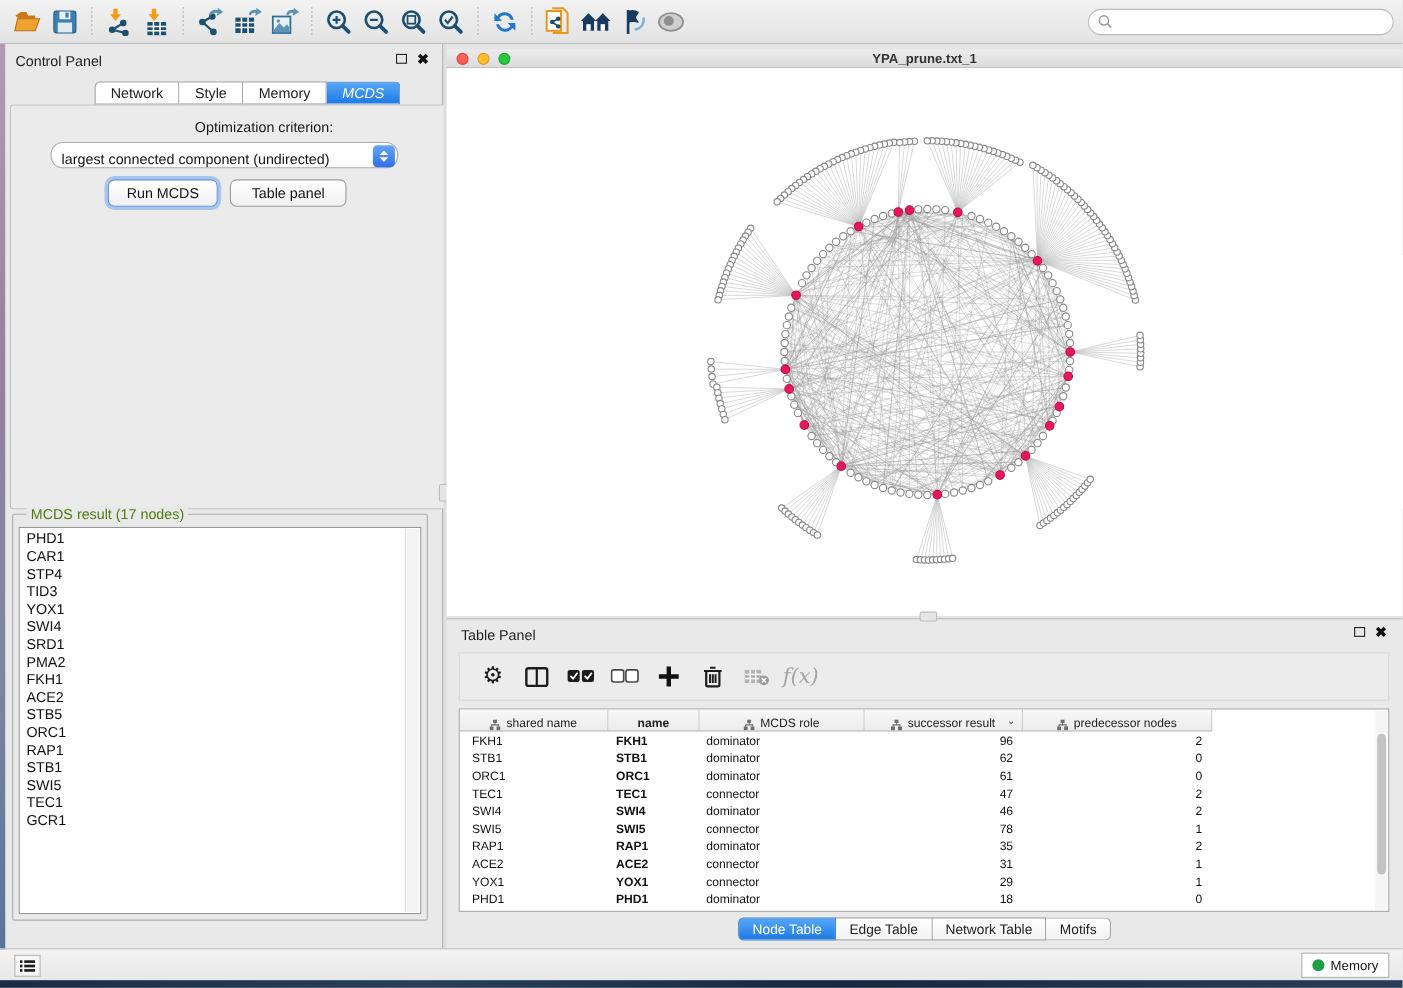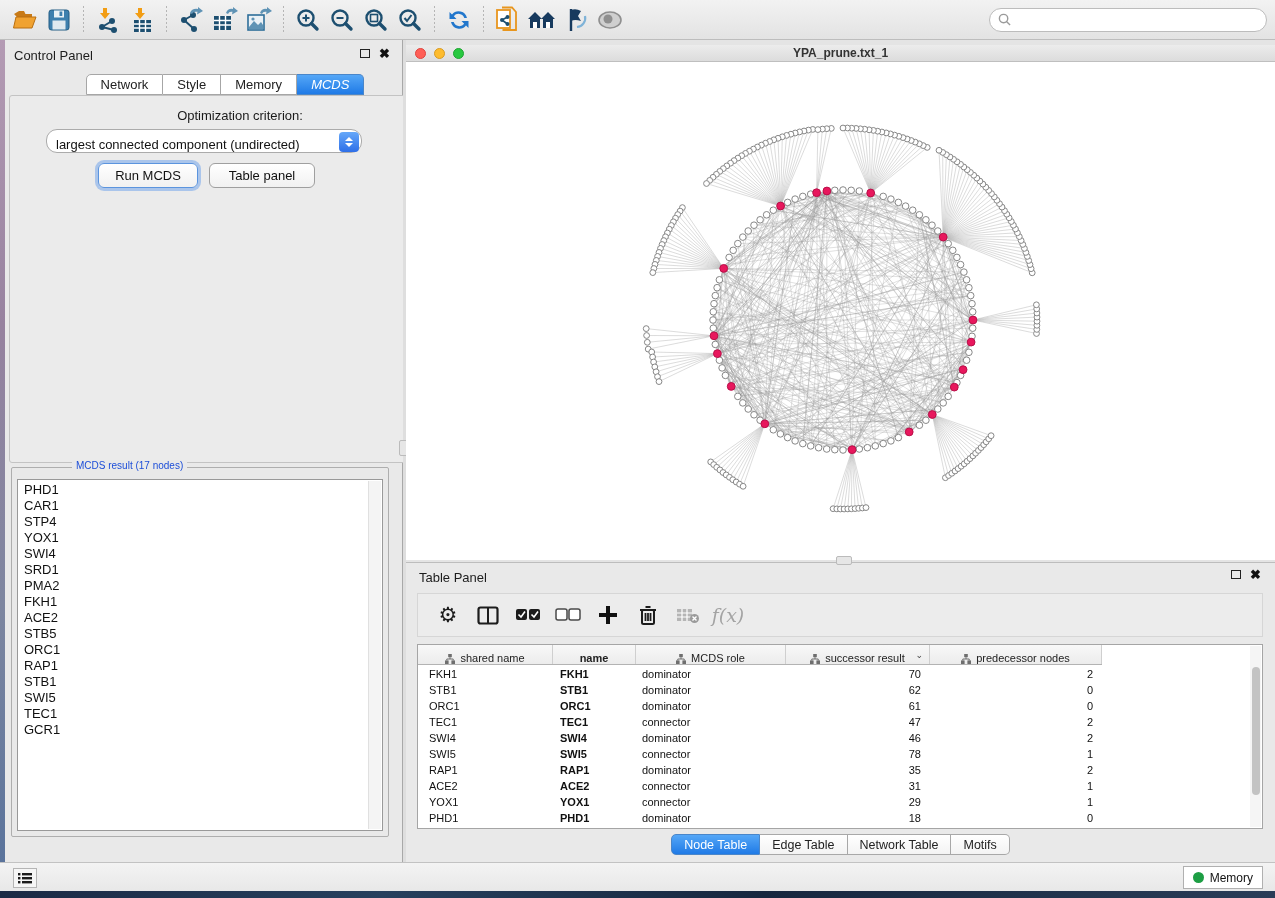--- a/index.html
+++ b/index.html
@@ -57,21 +57,21 @@
     border-top:4px solid #fff; }
   .cp-btn { position:absolute; top:67px; height:25px; background:linear-gradient(#ffffff,#f1f1f1);
     border:1px solid #9f9f9f; border-radius:6px; font-size:13px; color:#111;
     display:flex; align-items:center; justify-content:center; }
   #run-btn { left:88px; width:100px; border-color:#5b94de; box-shadow:0 0 0 3px rgba(106,160,235,.5); }
   #closepanel-btn { left:199px; width:106px; }
 
   #result-group { position:absolute; left:6px; top:427px; width:378px; height:370px;
     border:1px solid #aeaeae; border-radius:2px; }
   #result-legend { position:absolute; left:12px; top:-8px; background:#e9e9e9; padding:0 4px;
-    font-size:10px; color:#1d4ed8;margin-left:48px; }
+    font-size:13px; color:#4d7c0f; }
   #result-list { position:absolute; left:5px; top:11px; width:366px; height:352px; background:#fff;
     border:1px solid #999; overflow:hidden; }
   #result-items { position:absolute; left:0; top:2px; width:calc(100% - 14px); }
   .mcds-item { font-size:13px; color:#111; line-height:16px; padding-left:6px; }
   #result-scroll { position:absolute; right:1px; top:1px; width:13px; height:calc(100% - 2px);
     background:#f4f4f4; border-left:1px solid #e0e0e0; }
 
   
   #v-split { position:absolute; left:403px; top:40px; width:3px; height:822px; background:#dedede; }
   #v-handle { position:absolute; left:399px; top:440px; width:9px; height:16px; background:#e6e6e6;
@@ -304,20 +304,21 @@
     <div class="cp-btn" id="closepanel-btn">Table panel</div>
   </div>
 
   <div id="result-group">
     <div id="result-legend">MCDS result (17 nodes)</div>
     <div id="result-list">
       <div id="result-items">
           <div class="mcds-item">PHD1</div>
           <div class="mcds-item">CAR1</div>
           <div class="mcds-item">STP4</div>
+          <div class="mcds-item">TID3</div>
           <div class="mcds-item">YOX1</div>
           <div class="mcds-item">SWI4</div>
           <div class="mcds-item">SRD1</div>
           <div class="mcds-item">PMA2</div>
           <div class="mcds-item">FKH1</div>
           <div class="mcds-item">ACE2</div>
           <div class="mcds-item">STB5</div>
           <div class="mcds-item">ORC1</div>
           <div class="mcds-item">RAP1</div>
           <div class="mcds-item">STB1</div>
@@ -1312,21 +1313,21 @@
             <path d="M5 3.2 L5 5 M1.8 6.4 L1.8 5 L8.2 5 L8.2 6.4" stroke="#6e6e6e" fill="none"></path>
           </svg>
           <span>predecessor nodes</span>
         </div>
       </div>
     <div id="tbl-rows">
         <div class="trow">
           <div class="tcell c0">FKH1</div>
           <div class="tcell c1">FKH1</div>
           <div class="tcell c2">dominator</div>
-          <div class="tcell c3">70</div>
+          <div class="tcell c3">96</div>
           <div class="tcell c4">2</div>
         </div>
         <div class="trow">
           <div class="tcell c0">STB1</div>
           <div class="tcell c1">STB1</div>
           <div class="tcell c2">dominator</div>
           <div class="tcell c3">62</div>
           <div class="tcell c4">0</div>
         </div>
         <div class="trow">

